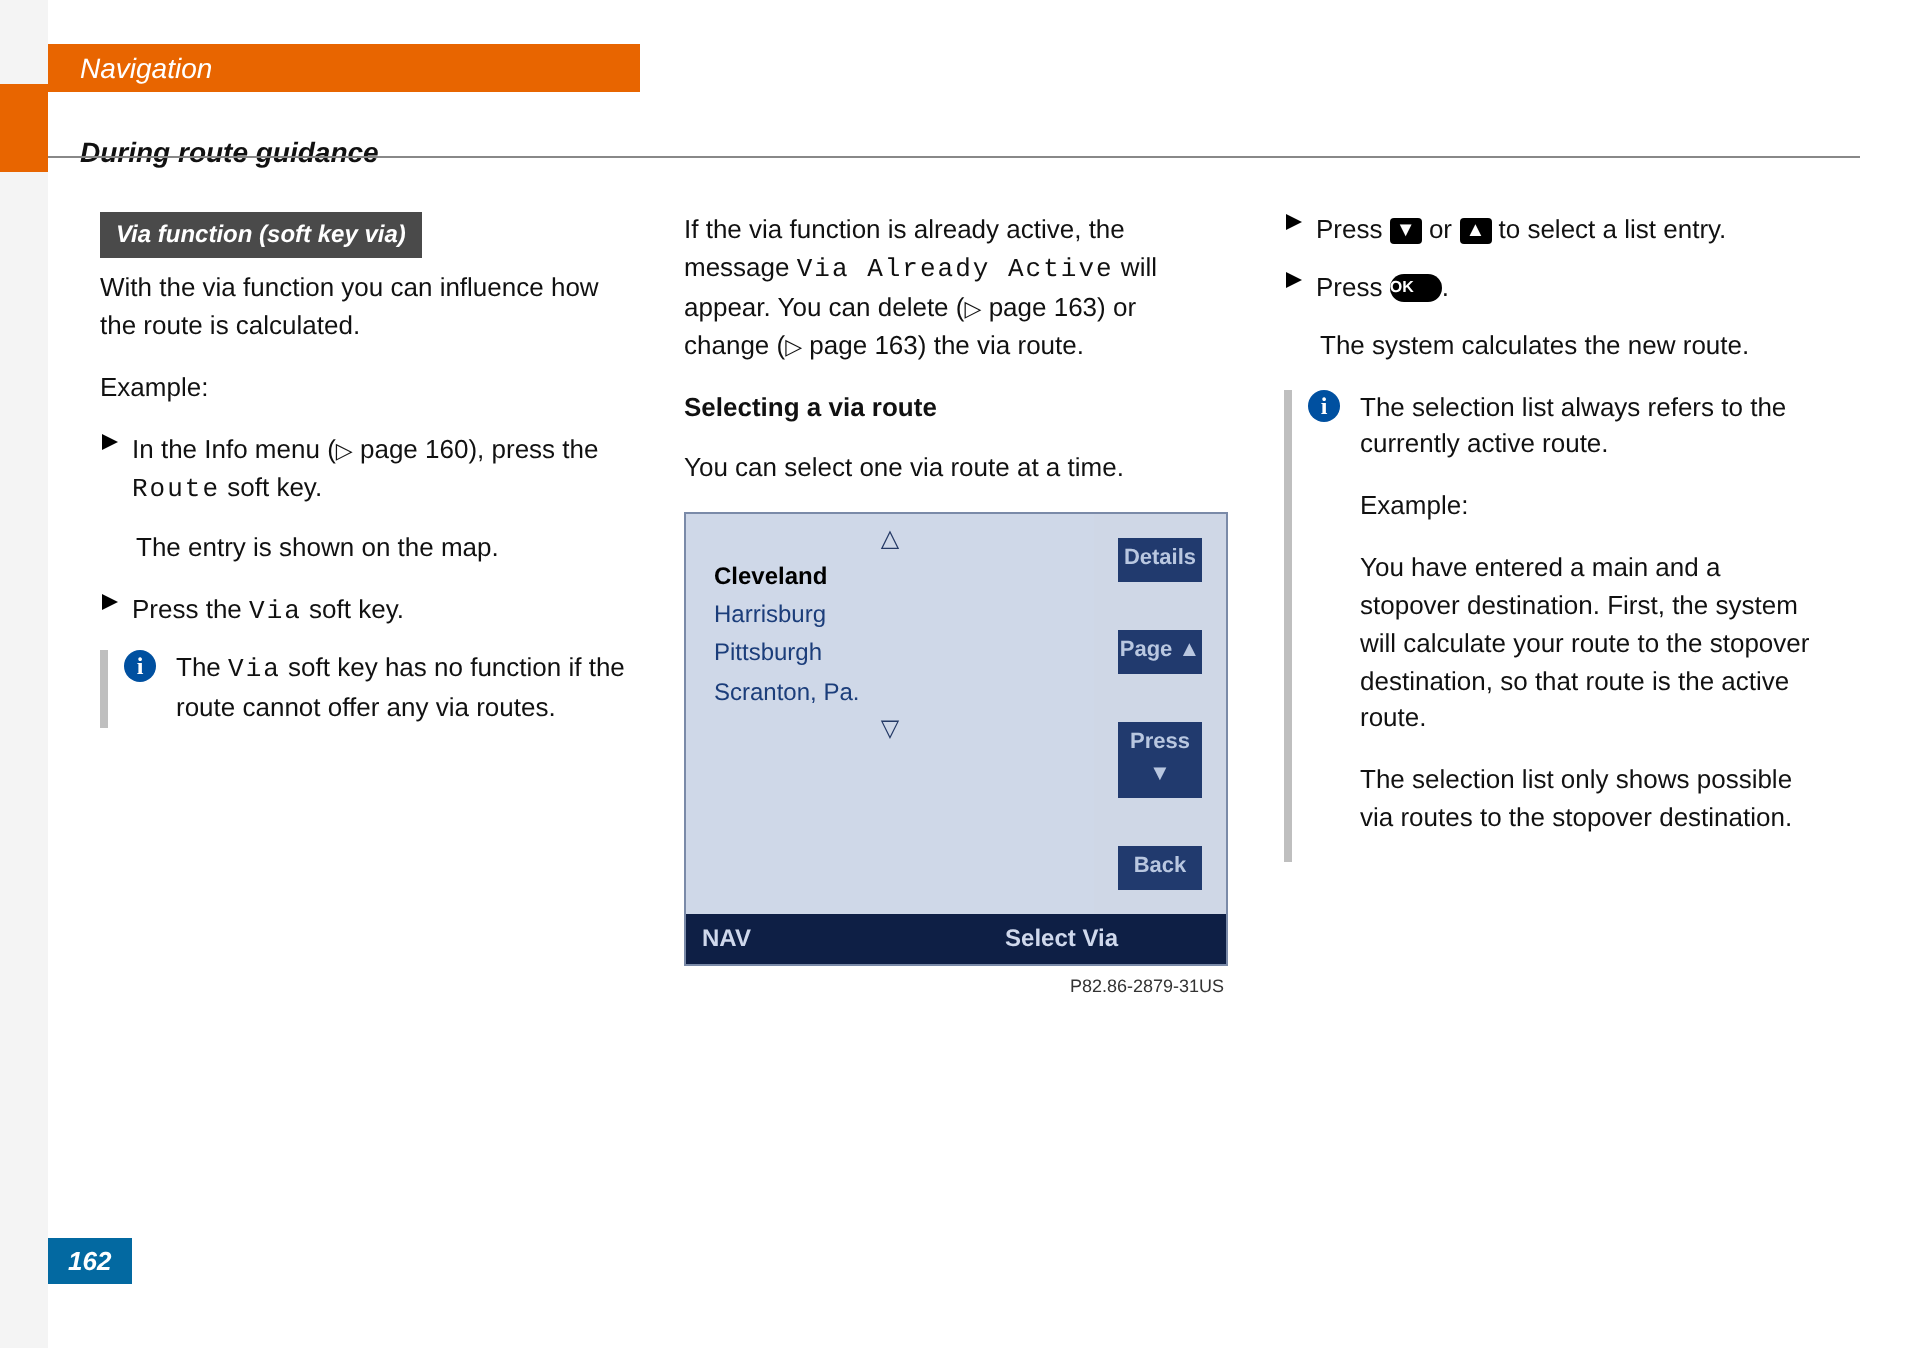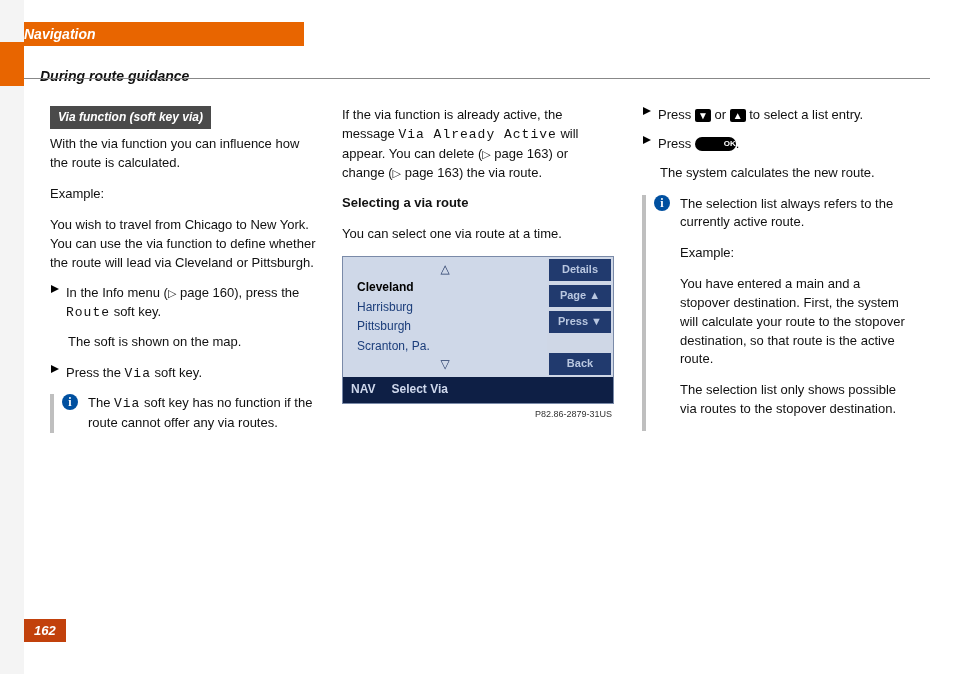--- a/index.html
+++ b/index.html
@@ -1,21 +1,21 @@
 <!DOCTYPE html>
 <html><head>
 <meta charset="utf-8">
 <style>
   html,body{margin:0;padding:0;font-family:Arial,Helvetica,sans-serif;color:#111;background:#fff}
   .page{width:954px;height:674px;position:relative;box-sizing:border-box}
   
   .tabstrip{position:absolute;left:0;top:0;width:24px;height:674px;background:#f4f4f4}
   .tabactive{position:absolute;left:0;top:42px;width:24px;height:44px;background:#e86500}
   
-  .chapter{position:absolute;left:24px;top:22px;width:280px;height:24px;background:#e86500;color:#fff;font-size:14px;font-weight:bold;line-height:24px;font-style:italic}
+  .chapter{position:absolute;left:24px;top:22px;width:280px;height:24px;background:#e86500;color:#fff;font-size:14px;font-weight:normal;line-height:24px;padding-left:16px;font-style:italic}
   .section{position:absolute;left:40px;top:68px;font-size:14px;font-weight:bold;font-style:italic}
   .hr{position:absolute;left:24px;top:78px;width:906px;border-top:1px solid #888}
   
   .col{position:absolute;top:106px;width:270px;font-size:13px;line-height:1.45}
   .c1{left:50px}
   .c2{left:342px}
   .c3{left:642px}
   .subhead{background:#4a4a4a;color:#fff;font-size:12px;font-weight:bold;padding:3px 8px;font-style:italic;margin-bottom:6px;display:inline-block}
   .para{margin:0 0 12px 0}
   .mono{font-family:"Courier New",monospace;letter-spacing:1px;font-size:13px}
@@ -30,60 +30,59 @@
   .bold{font-weight:bold}
   .after{margin:0 0 12px 18px}
   
   .device{width:270px;border:1px solid #7a8aa8;font-family:Arial;font-size:12px;margin-bottom:4px}
   .dtop{display:flex;background:#cfd7e6}
   .dmain{flex:1;background:#cfd8e8;padding:4px 0}
   .arrowbox{text-align:center;color:#253a66}
   .ditem{padding:1px 14px;color:#1b3d7a}
   .dsel{color:#000;font-weight:bold}
   .dside{width:66px;display:flex;flex-direction:column}
-  .dsbtn{background:#213a6e;color:#b9c7e0;font-size:11px;text-align:center;margin:2px;padding:3px 0;font-weight:bold}
+  .dsbtn{background:#213a6e;color:#b9c7e0;font-size:11px;text-align:center;margin:12px;padding:3px 0;font-weight:bold}
   .dfoot{display:flex;background:#0e1f45;color:#cfd8ec;font-weight:bold}
   .dfoot div{padding:4px 8px;font-size:12px}
-  .dfoot .sv{flex:1;text-align:left}
+  .dfoot .sv{flex:1;text-align:right}
   .caption{font-size:9px;text-align:right;color:#333;margin-bottom:10px}
   
-  .pageno{position:absolute;left:24px;bottom:32px;background:#c2410c;color:#fff;font-size:13px;font-weight:bold;padding:4px 10px;font-style:italic}
+  .pageno{position:absolute;left:24px;bottom:32px;background:#0369a1;color:#fff;font-size:13px;font-weight:bold;padding:4px 10px;font-style:italic}
   
   .glyph{display:inline-block;width:16px;height:13px;background:#000;color:#fff;font-size:10px;line-height:13px;text-align:center;vertical-align:middle;border-radius:2px}
-  .ok{display:inline-block;width:41px;height:14px;border-radius:7px;background:#000;color:#fff;font-size:8px;line-height:14px;text-align:right;vertical-align:middle;font-weight:bold}
+  .ok{display:inline-block;width:26px;height:14px;border-radius:7px;background:#000;color:#fff;font-size:8px;line-height:14px;text-align:left;vertical-align:middle;font-weight:bold}
   .refglyph{display:inline-block;font-size:11px;vertical-align:baseline}
 </style>
 </head>
 <body>
 <div class="page">
 
 <div class="tabstrip"></div>
 <div class="tabactive"></div>
 
 <div class="chapter">Navigation</div>
 <div class="section">During route guidance</div>
 <div class="hr"></div>
 
 <div class="col c1">
   <div class="subhead">Via function (soft key via)</div>
   <p class="para">With the via function you can influence how the route is calculated.</p>
   <p class="para">Example:</p>
-  <p class="para">You wish to travel from Chicago to New York. You can use the via function to define whether the route will lead via Cleveland or Pittsburgh.</p>
 
   <div class="step">
     <div class="tri">
           <svg width="10" height="10">
             <polygon points="1,1 9,5 1,9" fill="#000"></polygon>
           </svg>
         </div>
     <div class="body">
       <span>In the Info menu (</span><span class="refglyph">▷</span><span> page 160), press the </span><span class="mono">Route</span><span> soft key.</span>
     </div>
   </div>
-  <p class="after">The soft is shown on the map.</p>
+  <p class="after">The entry is shown on the map.</p>
 
   <div class="step">
     <div class="tri">
           <svg width="10" height="10">
             <polygon points="1,1 9,5 1,9" fill="#000"></polygon>
           </svg>
         </div>
     <div class="body">
       <span>Press the </span><span class="mono">Via</span><span> soft key.</span>
     </div>

